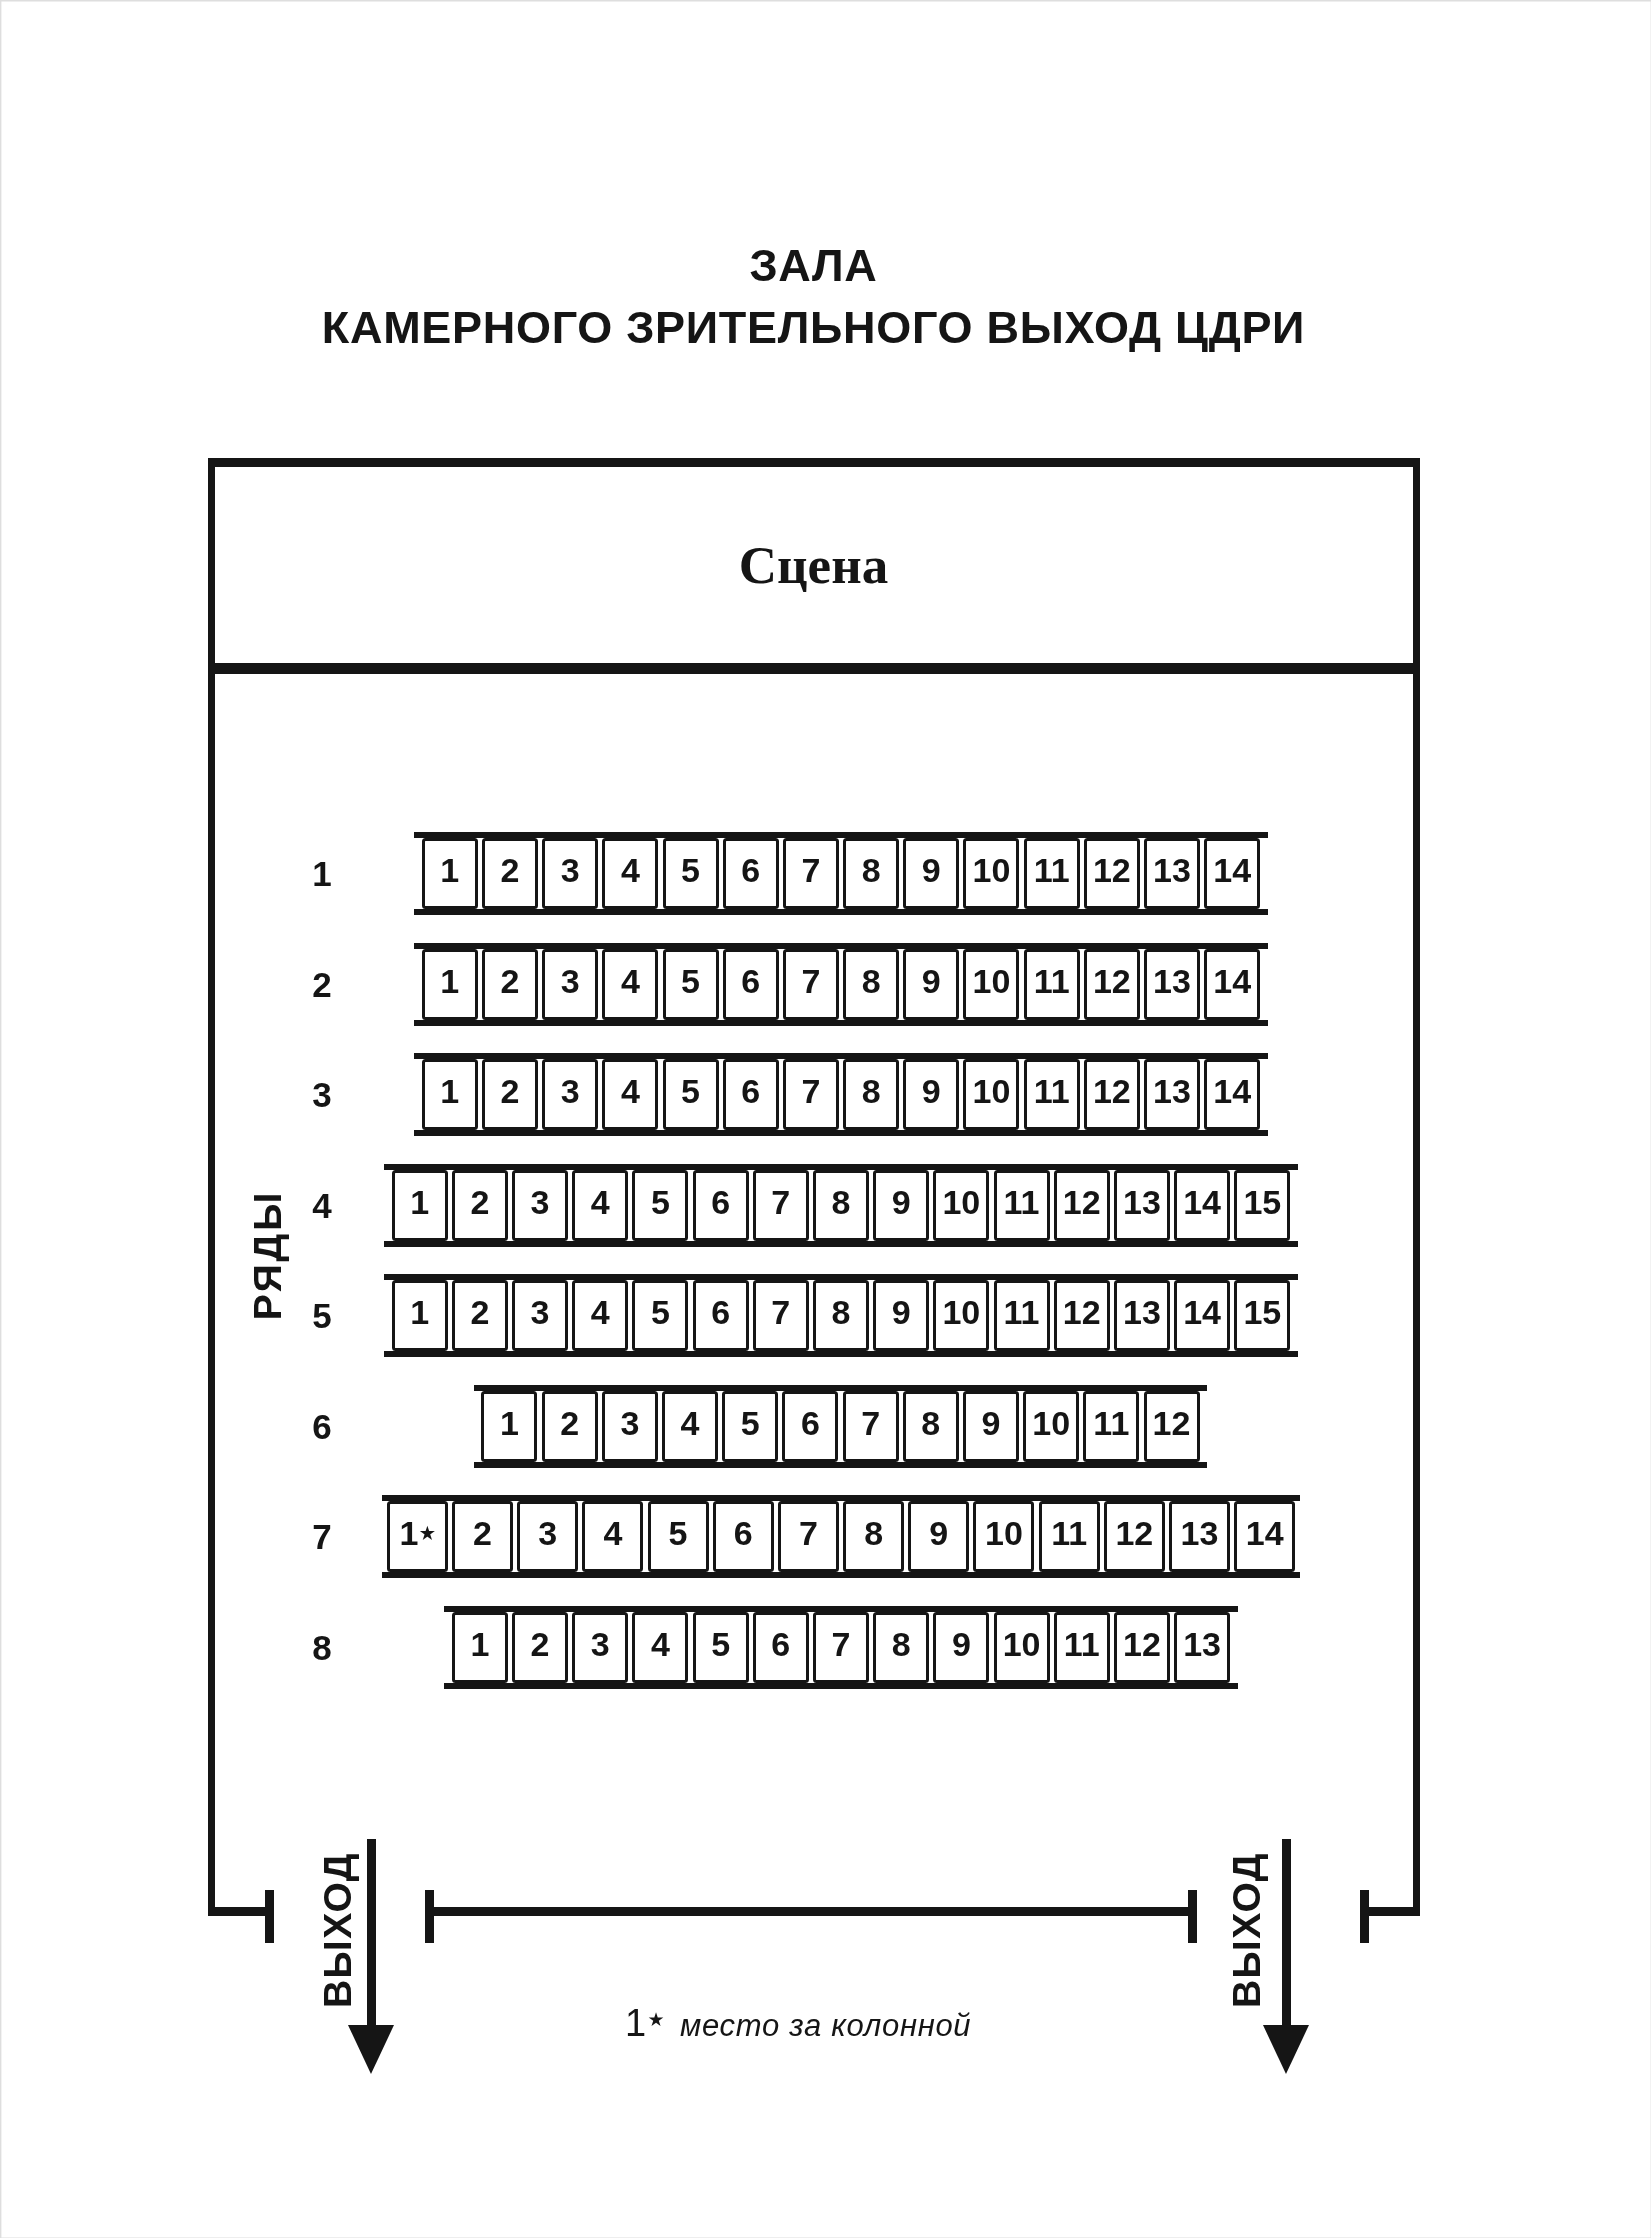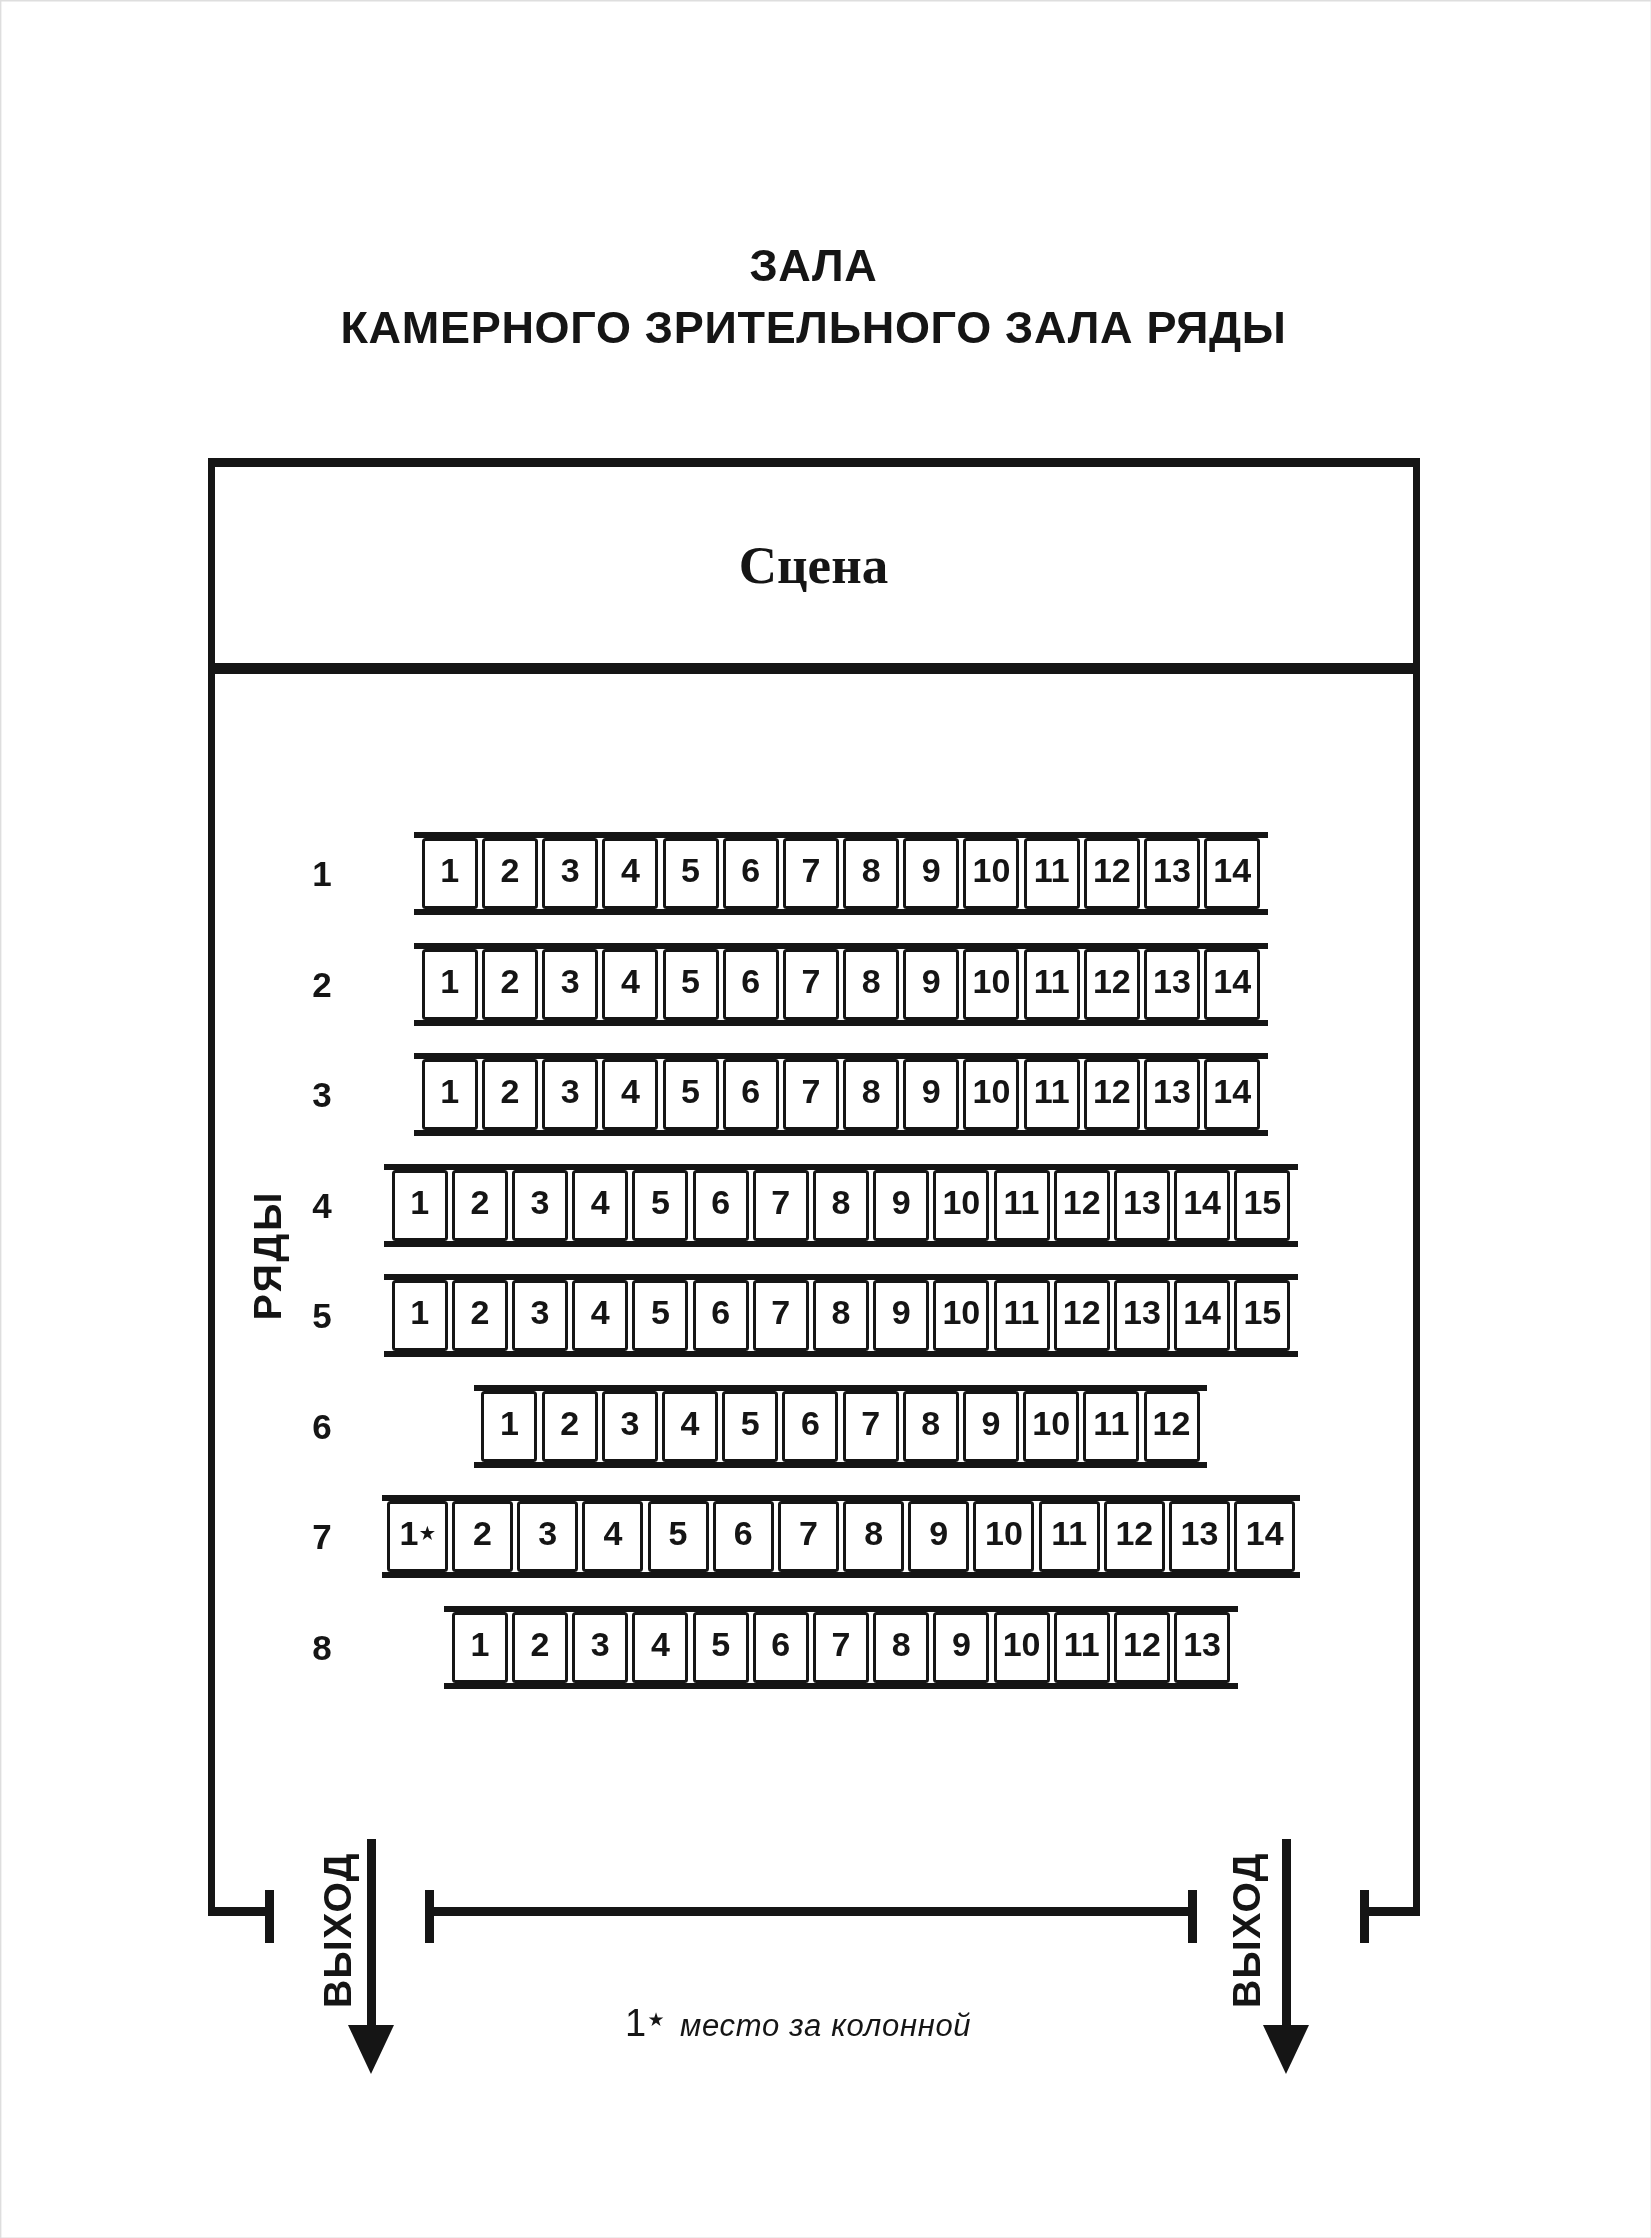--- a/index.html
+++ b/index.html
@@ -45,21 +45,21 @@
   .legend-marker { font-size:38px; font-weight:normal; }
   .legend-text { font-size:31px; font-style:italic; margin-left:15.4px; letter-spacing:0.7px; }
 </style>
 </head>
 <body>
 
 <div class="page">
 
   <div class="title-block">
     <div>ЗАЛА</div>
-    <div>КАМЕРНОГО ЗРИТЕЛЬНОГО ЗАЛА РЯДЫ</div>
+    <div>КАМЕРНОГО ЗРИТЕЛЬНОГО ВЫХОД ЦДРИ</div>
   </div>
 
   <div class="wall" style="left:208px; top:458px; width:1211px; height:9px;"></div>
   <div class="wall" style="left:208px; top:458px; width:7px; height:1458px;"></div>
   <div class="wall" style="left:1413px; top:458px; width:7px; height:1458px;"></div>
   <div class="wall" style="left:208px; top:663px; width:1211px; height:10.5px;"></div>
 
   <div class="stage-area">
     <div class="stage-label">Сцена</div>
   </div>

